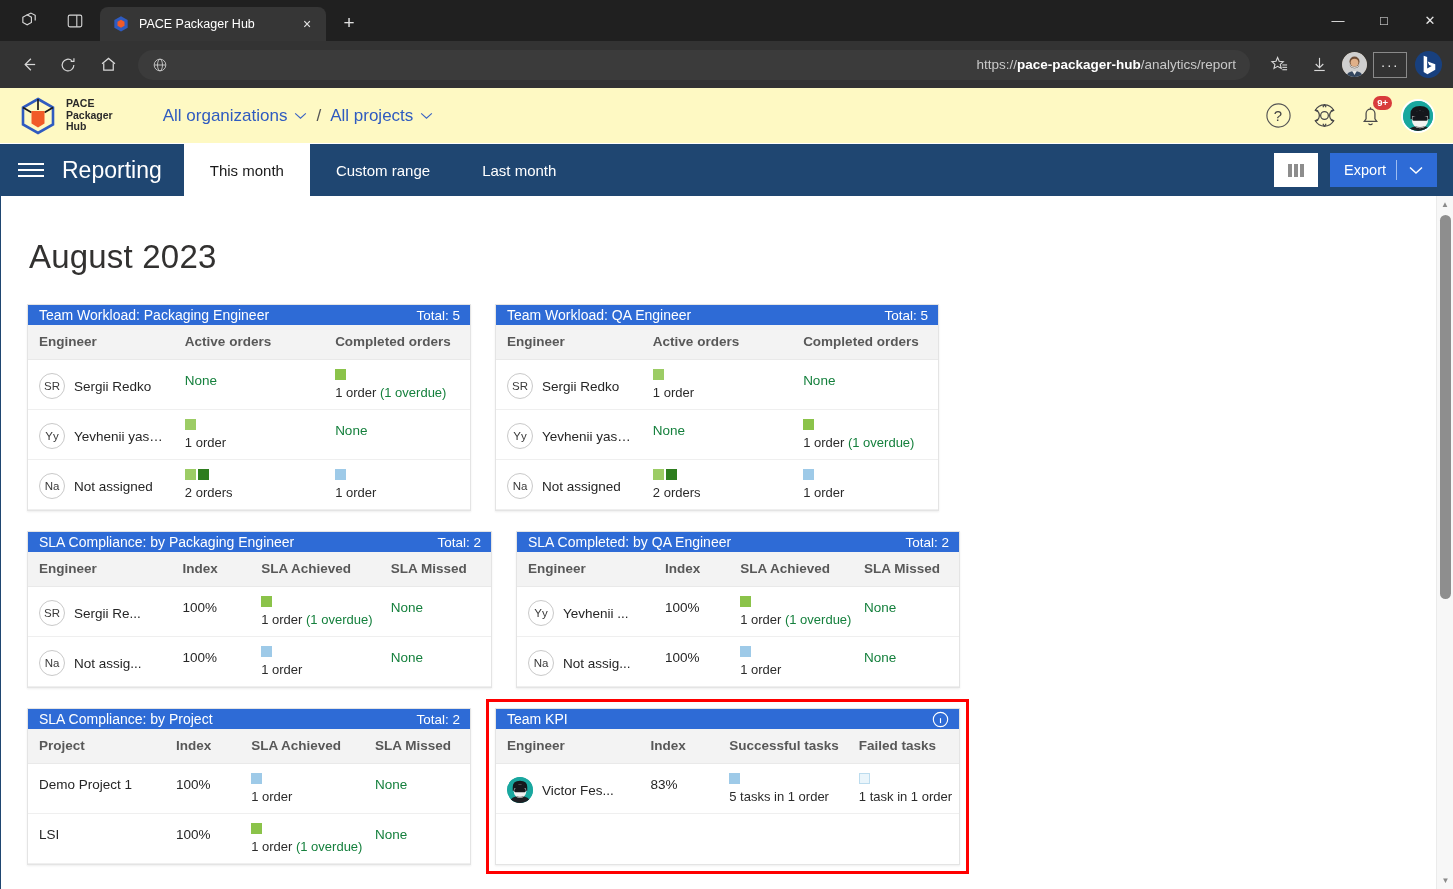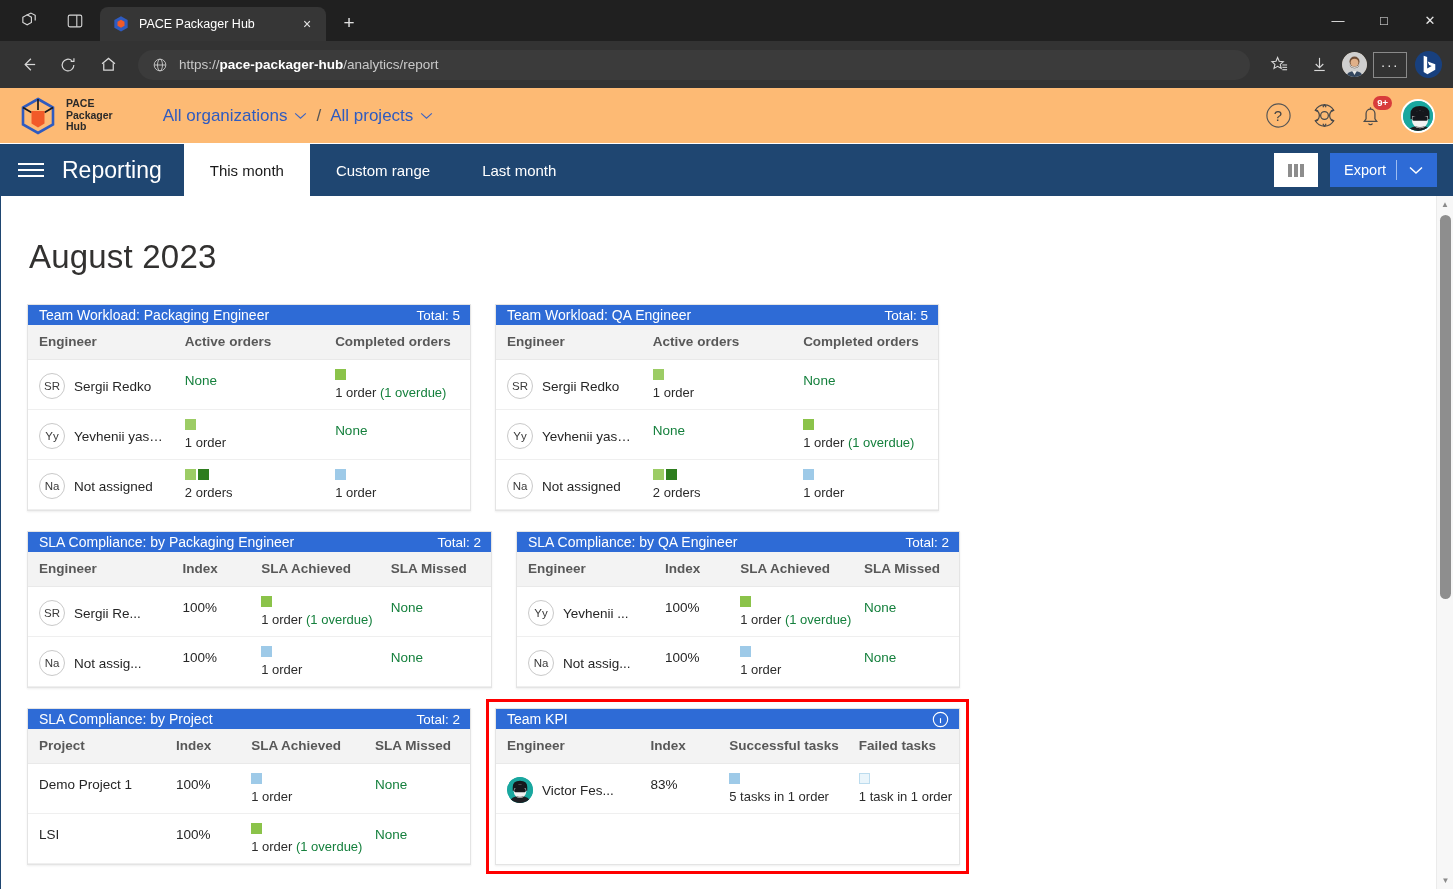--- a/index.html
+++ b/index.html
@@ -29,33 +29,33 @@
   .tab-close { width: 22px; height: 22px; display: flex; align-items: center; justify-content: center; color: #e6e6e6; font-size: 14px; }
   .newtab { width: 30px; height: 30px; display: flex; align-items: center; justify-content: center; color: #e0e0e0; font-size: 19px; margin-left: 8px; margin-bottom: 3px; }
   .winbtns { position: absolute; right: 0; top: 0; height: 41px; display: flex; }
   .winbtn { width: 46px; height: 41px; display: flex; align-items: center; justify-content: center; color: #e8e8e8; font-size: 13px; }
 
   .toolbar { height: 47px; background: #333333; display: flex; align-items: center; padding: 0 10px; gap: 4px; }
   .nav-btn { width: 36px; height: 32px; display: flex; align-items: center; justify-content: center; color: #d7d7d7; }
   .omnibox {
     flex: 1; height: 30px; margin: 4px 8px; background: #3b3b3b; border-radius: 15px;
     display: flex; align-items: center; padding: 0 14px; gap: 11px;
-    color: #c9c9c9; font-size: 13.5px;
+    color: #c9c9c9; font-size: 13.5px; justify-content: space-between;
   }
   .omnibox .url { white-space: nowrap; }
   .omnibox .url b { color: #ffffff; font-weight: 600; }
   .tb-right { display: flex; align-items: center; gap: 6px; }
   .tb-right .nav-btn { width: 34px; }
   .avatar-sm { width: 25px; height: 25px; border-radius: 50%; background: #b9a894; overflow: hidden; position: relative; }
   .dots-box { width: 34px; height: 26px; border: 1px solid #8a8a8a; display: flex; align-items: center; justify-content: center; color: #e4e4e4; font-size: 14px; letter-spacing: 1.5px; }
   .bing { width: 30px; height: 30px; border-radius: 50%; display: flex; align-items: center; justify-content: center; }
 
   
   .app-header {
-    height: 56px; background: #fdba74; display: flex; align-items: center;
+    height: 56px; background: #fef9c3; display: flex; align-items: center;
     padding: 0 18px 0 20px; border-bottom: 1px solid #ffffff;
   }
   .brand { display: flex; align-items: center; gap: 10px; }
   .brand-name { font-size: 10.5px; font-weight: bold; line-height: 11.5px; color: #2a2a2a; }
   .org-nav { display: flex; align-items: center; gap: 9px; margin-left: 50px; font-size: 17px; color: #2f5bc0; }
   .org-nav .sep { color: #555; }
   .org-item { display: flex; align-items: center; gap: 7px; cursor: pointer; }
   .chev { font-size: 11px; color: #3b64c4; }
   .hdr-right { margin-left: auto; display: flex; align-items: center; gap: 16px; }
   .circ-btn { width: 30px; height: 30px; border-radius: 50%; display: flex; align-items: center; justify-content: center; color: #333; }
@@ -543,21 +543,21 @@
                     </div>
                     <div class="sub">1 order</div>
                   </td>
                   <td class="cell-pad-top"><span class="none">None</span></td>
                 </tr>
               </tbody>
             </table>
           </div>
           <div class="card">
             <div class="card-head">
-              <span>SLA Compliance: by QA Engineer</span>
+              <span>SLA Completed: by QA Engineer</span>
               <span class="total">Total: 2</span>
             </div>
             <table class="rep">
               <thead>
                 <tr>
                   <th style="width: 31%;">Engineer</th>
                   <th style="width: 17%;">Index</th>
                   <th style="width: 28%;">SLA Achieved</th>
                   <th style="width: 24%;">SLA Missed</th>
                 </tr>

